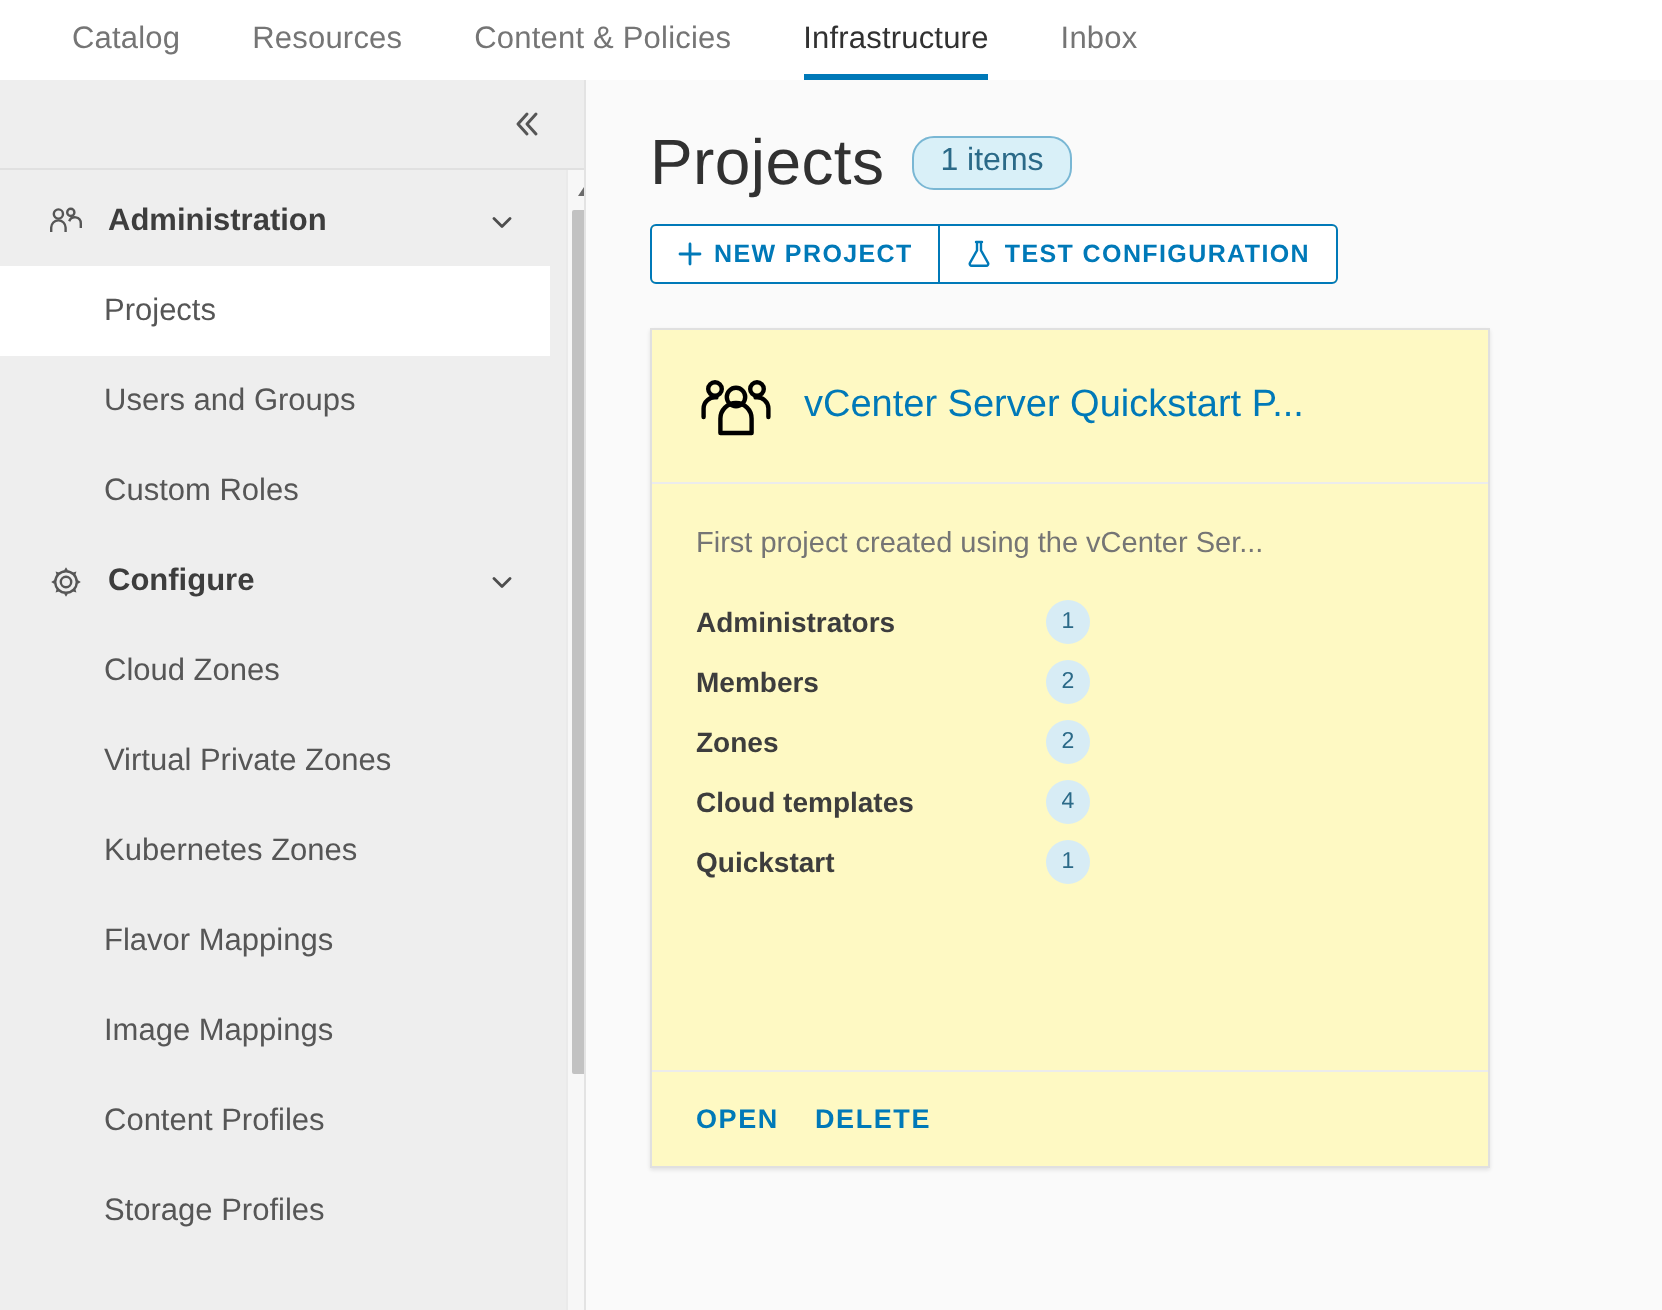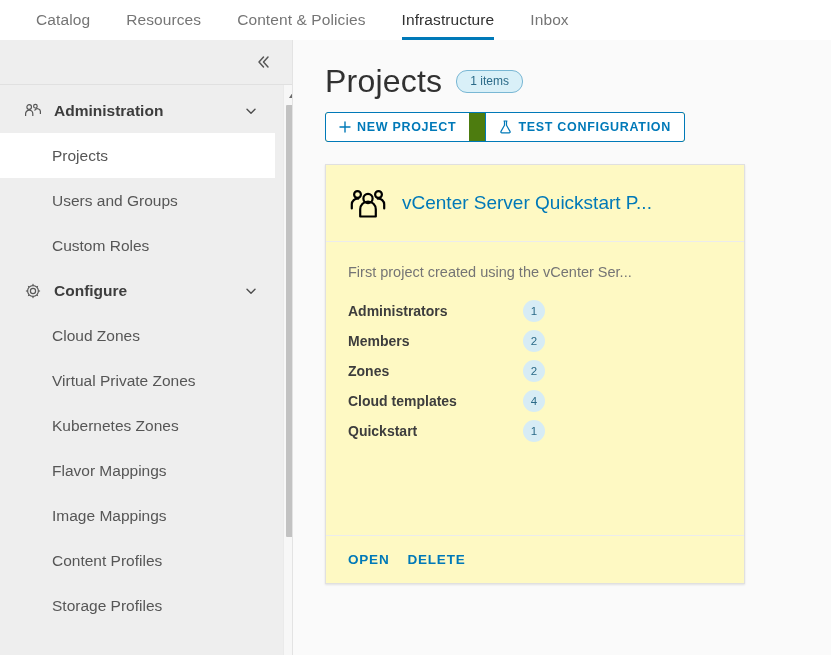--- a/index.html
+++ b/index.html
@@ -156,21 +156,21 @@
     font-size: 32px;
     font-weight: normal;
     color: #313131;
     letter-spacing: 0.2px;
   }
   .items-badge {
     margin-left: 14px;
     background: #d9f0f8;
     border: 1px solid #79b7d4;
     color: #2b6a88;
-    font-size: 12px;
+    font-size: 16px;
     border-radius: 11px;
     padding: 3px 13px 4px 13px;
     white-space: nowrap;
   }
 
   .btn-group {
     display: inline-flex;
     margin-top: 8px;
     border: 1px solid #0079b8;
     border-radius: 3px;
@@ -185,21 +185,21 @@
     color: #0079b8;
     font-size: 12.5px;
     font-weight: bold;
     letter-spacing: 0.7px;
     padding: 7px 13px;
     border: none;
     cursor: pointer;
     white-space: nowrap;
     font-family: "Liberation Sans", sans-serif;
   }
-  .btn + .btn { border-left: 1px solid #0079b8; margin-left: 16px; }
+  .btn + .btn { border-left: 1px solid #0079b8; }
   .btn .b-icon { display: flex; align-items: center; color: #0079b8; }
 
   
   .card {
     position: relative;
     margin-top: 22px;
     width: 420px;
     min-height: 420px;
     background: #fef9c3;
     border: 1px solid #e0e0e0;

